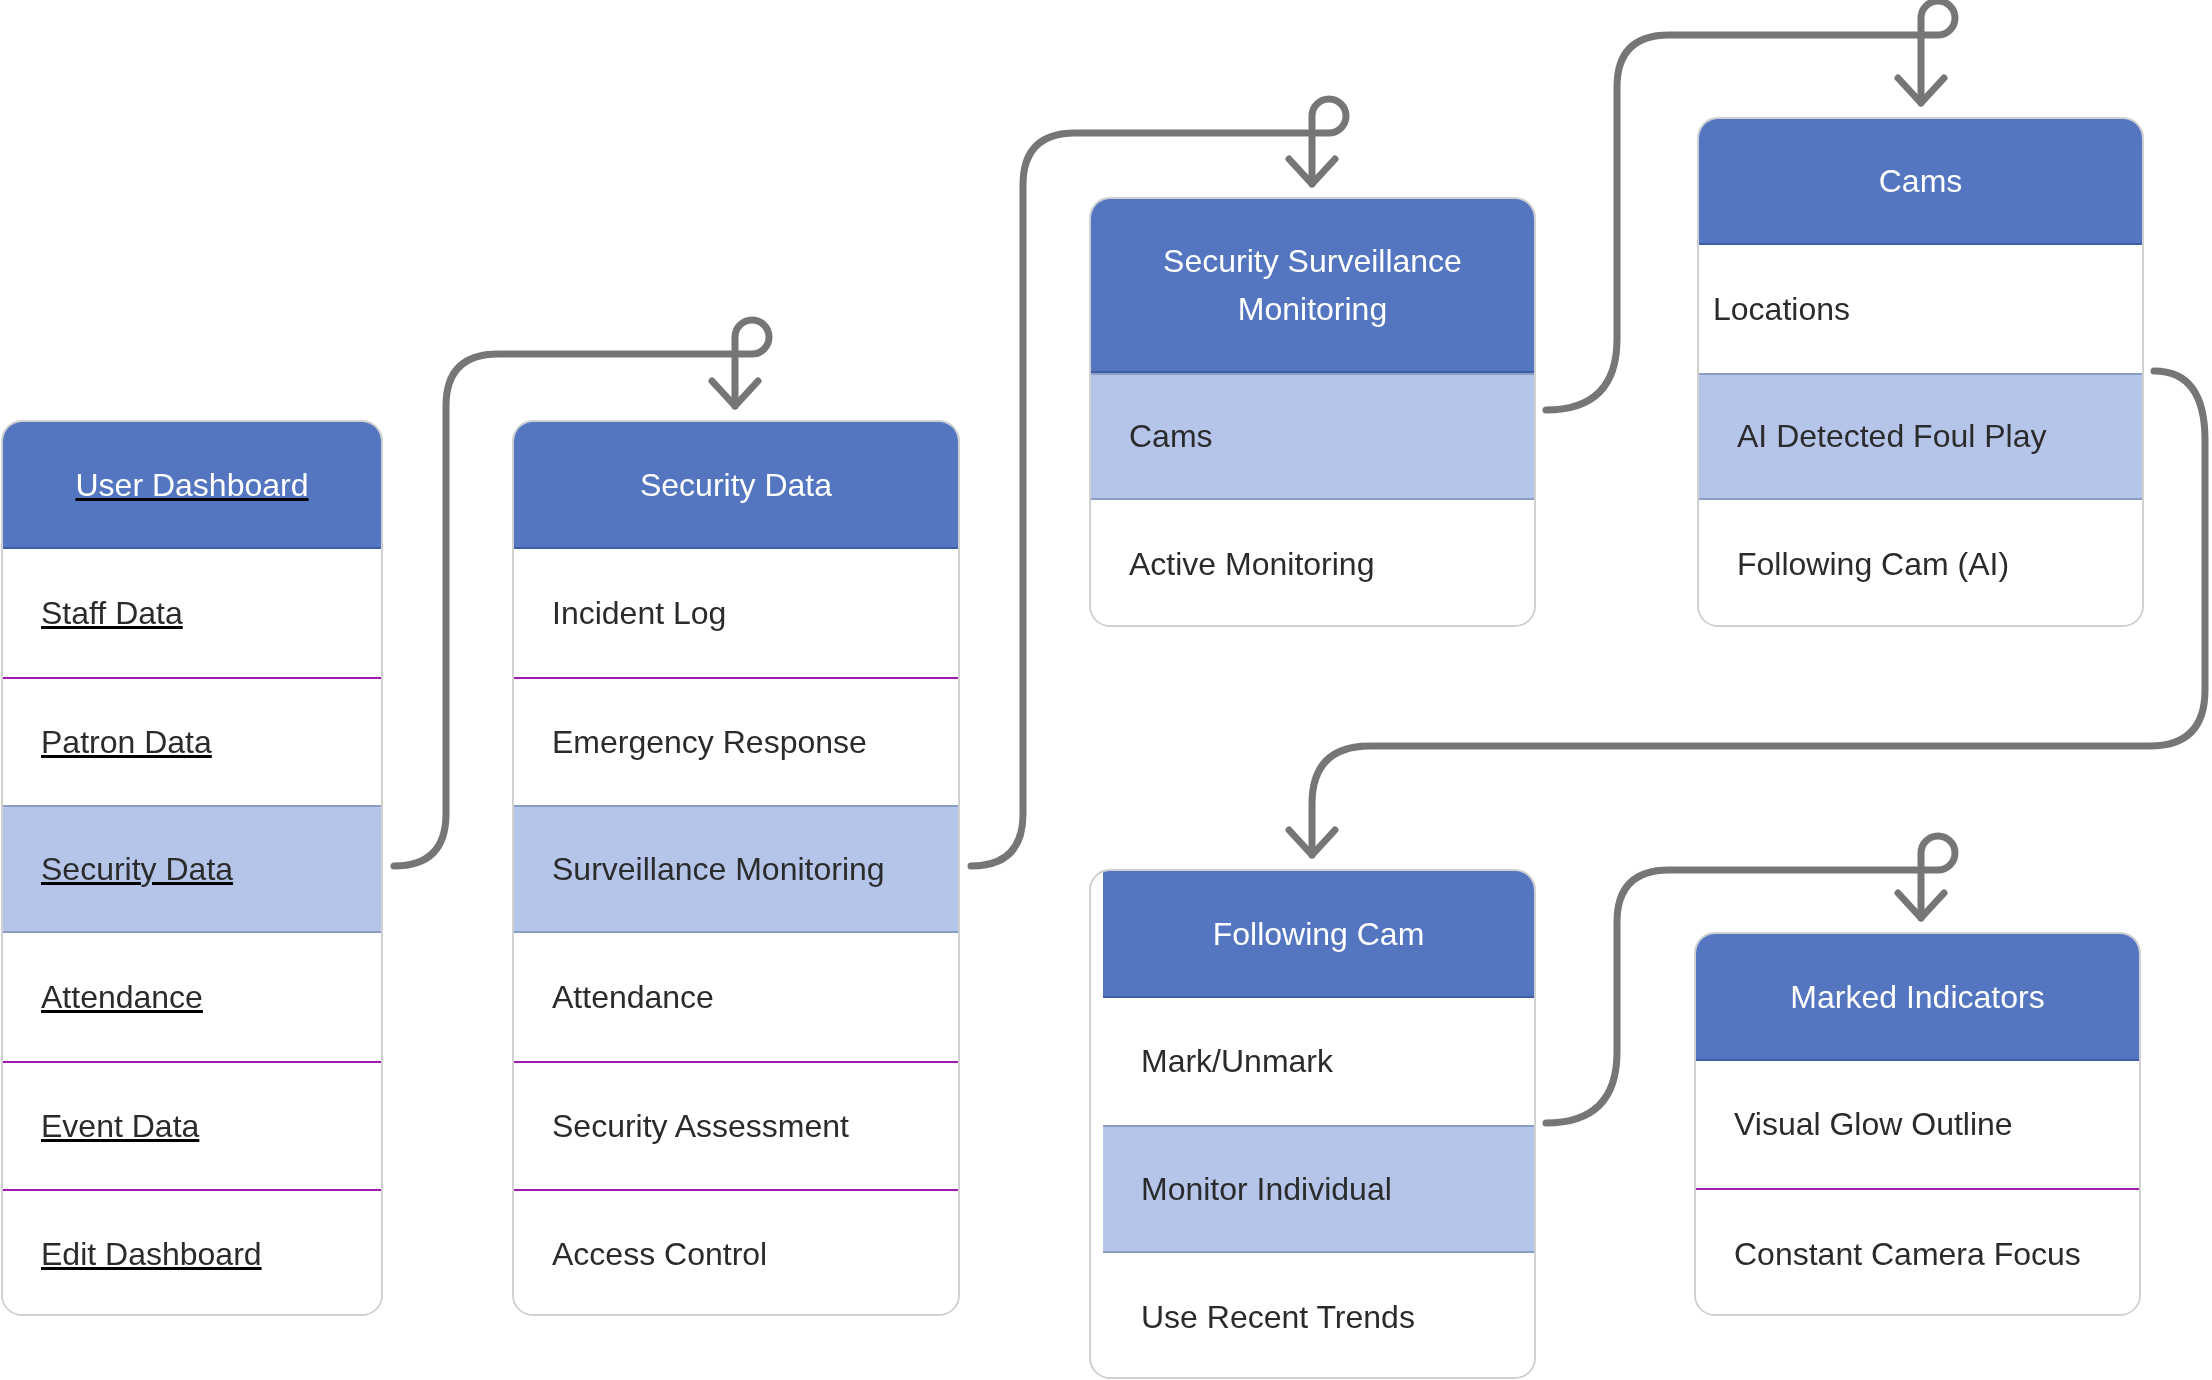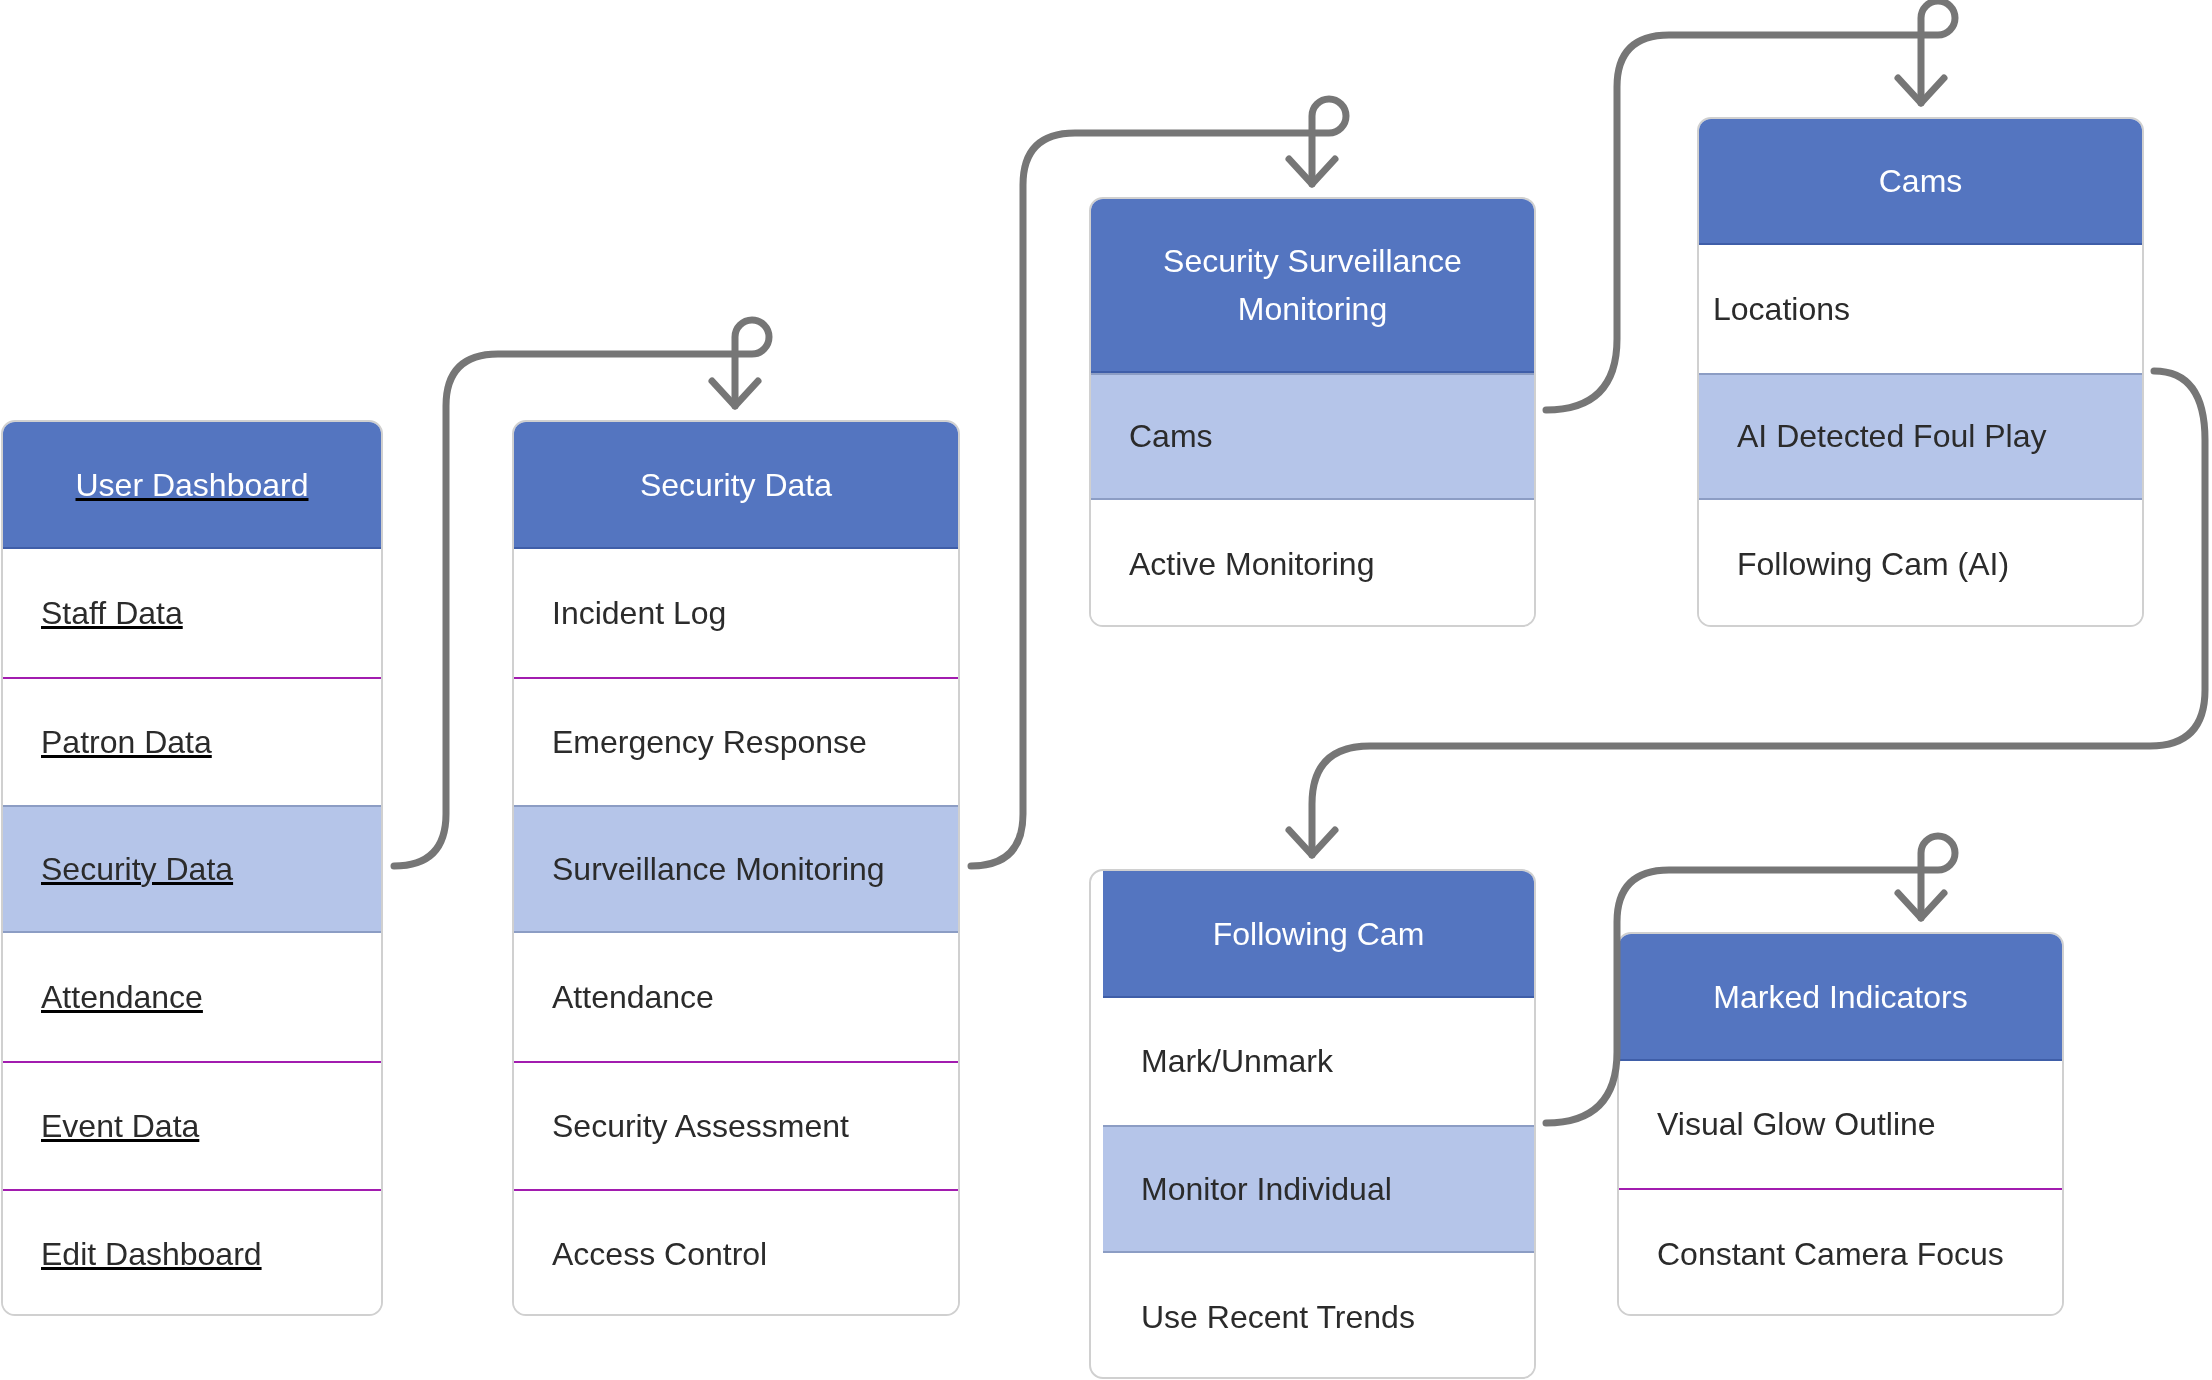--- a/index.html
+++ b/index.html
@@ -1,19 +1,19 @@
 <!DOCTYPE html>
 <html><head>
 <meta charset="utf-8">
 <style>
   html, body { margin:0; padding:0; background:#ffffff; }
   body { width:2212px; height:1380px; position:relative; overflow:hidden;
          font-family:"Liberation Sans", "DejaVu Sans", sans-serif; }
   .card { position:absolute; background:#fff; border:2px solid #d0d0d0;
-          border-radius:14px; overflow:hidden; box-sizing:border-box; }
+          border-radius:21px; overflow:hidden; box-sizing:border-box; }
   .card-header { background:#5475c0; color:#fff; display:flex; align-items:center;
           justify-content:center; text-align:center; font-size:32px; line-height:48px;
           border-bottom:2px solid #3f5ea8; box-sizing:border-box; padding:0 20px; }
   .row { display:flex; align-items:center; padding-left:38px; font-size:32px; color:#2b2b2b;
          border-top:2px solid #a21caf; box-sizing:border-box; background:#fff; }
   .card-header + .row { border-top:none; }
   .row.hl { background:#b5c5e9; border-top:2px solid #8c9dc4; border-bottom:2px solid #8c9dc4; }
   .row.hl + .row { border-top:none; }
   svg.connectors { position:absolute; left:0; top:0; width:2212px; height:1380px; pointer-events:none; }
   svg.connectors path { fill:none; stroke:#767676; stroke-width:7; stroke-linecap:round; stroke-linejoin:round; }
@@ -54,21 +54,21 @@
   <div class="row" style="height:129px;">Following Cam (AI)</div>
 </div>
 
 <div class="card" style="left:1089px;top:869px;width:447px;height:510px;padding-left:12px;">
   <div class="card-header" style="height:127px;">Following Cam</div>
   <div class="row" style="height:127px;">Mark/Unmark</div>
   <div class="row hl" style="height:128px;">Monitor Individual</div>
   <div class="row" style="height:128px;">Use Recent Trends</div>
 </div>
 
-<div class="card" style="left:1617px;top:932px;width:447px;height:384px;">
+<div class="card" style="left:1694px;top:932px;width:447px;height:384px;">
   <div class="card-header" style="height:127px;">Marked Indicators</div>
   <div class="row" style="height:127px;">Visual Glow Outline</div>
   <div class="row" style="height:130px;">Constant Camera Focus</div>
 </div>
 
 <svg class="connectors" viewBox="0 0 2212 1380">
 
   <path d="M394 866 Q446 866 446 814 L446 406 Q446 354 498 354 L752 354 A17 17 0 1 0 735 337 L735 406"></path>
   <path d="M712 381 L735 406 L758 381"></path>
 

